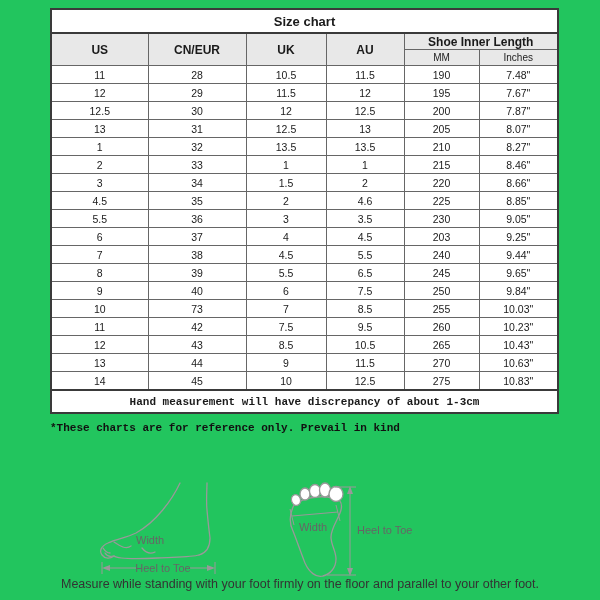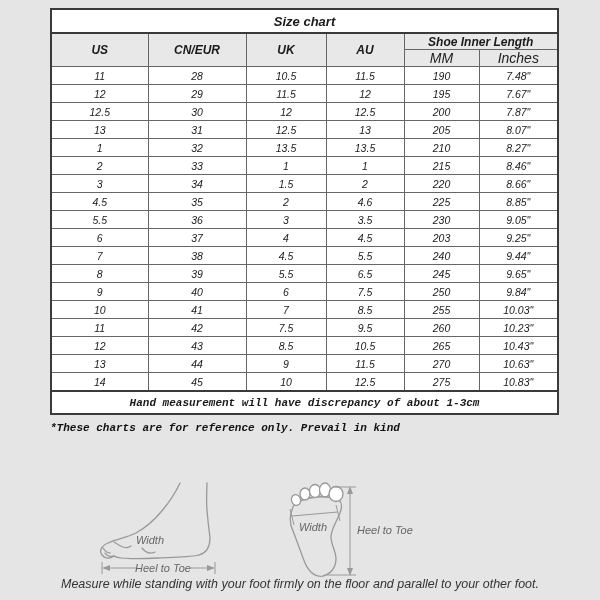--- a/index.html
+++ b/index.html
@@ -1,33 +1,33 @@
 <!DOCTYPE html>
 <html><head>
 <meta charset="utf-8">
 <style>
   html,body{margin:0;padding:0;background:#fff;}
   body{width:600px;height:600px;font-family:"Liberation Sans",sans-serif;position:relative;overflow:hidden;}
 
-  .page{position:relative;width:600px;height:600px;background:#e5e5e5;font-style:italic;}
+  .page{position:relative;width:600px;height:600px;background:#22c55e;}
 
   
   table.size-table{
     position:absolute;left:50px;top:8px;width:507px;
     border-collapse:collapse;table-layout:fixed;
     border:2px solid #3a3a3a;
     font-family:"Liberation Sans",sans-serif;
   }
   table.size-table th,table.size-table td{
     border:1px solid #666;text-align:center;vertical-align:middle;
     padding:0;color:#1a1a1a;overflow:hidden;white-space:nowrap;
   }
   tr.title-row th{height:22px;font-size:13px;font-weight:bold;background:#fff;border-bottom:2px solid #3a3a3a;}
   tr.head-row th{background:#e8e8e8;font-size:12px;font-weight:bold;height:15px;}
-  tr.subhead-row th{background:#e8e8e8;font-size:14px;font-weight:normal;color:#222;height:15px;}
+  tr.subhead-row th{background:#e8e8e8;font-size:10px;font-weight:normal;color:#222;height:15px;}
   tbody td{font-size:10.5px;height:17px;background:#fff;}
   tr.foot-row td{
     height:21px;font-weight:bold;font-size:11px;
     font-family:"Liberation Mono","DejaVu Sans Mono",monospace;
     border-top:2px solid #3a3a3a;background:#fff;
   }
 
   
   .ref-note{
     position:absolute;left:50px;top:422px;
@@ -180,21 +180,21 @@
         <tr>
           <td>9</td>
           <td>40</td>
           <td>6</td>
           <td>7.5</td>
           <td>250</td>
           <td>9.84"</td>
         </tr>
         <tr>
           <td>10</td>
-          <td>41</td>
+          <td>73</td>
           <td>7</td>
           <td>8.5</td>
           <td>255</td>
           <td>10.03"</td>
         </tr>
         <tr>
           <td>11</td>
           <td>42</td>
           <td>7.5</td>
           <td>9.5</td>

